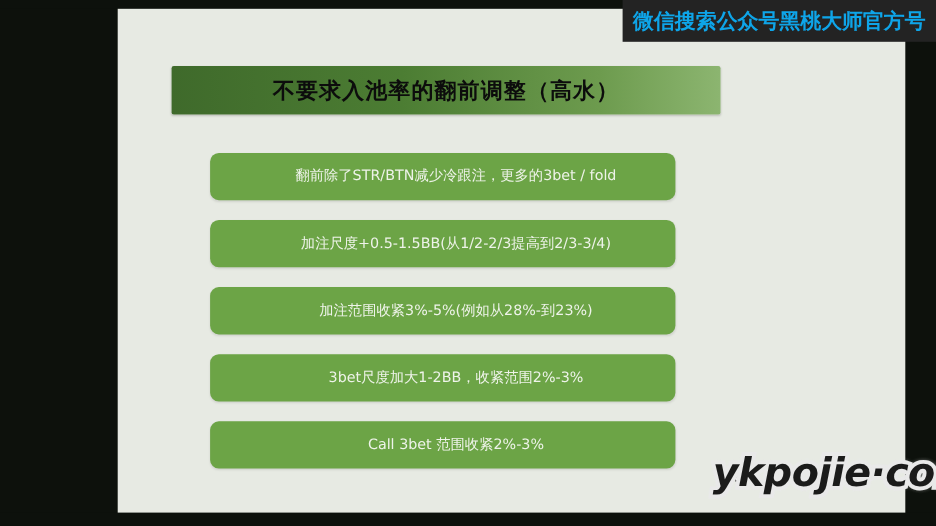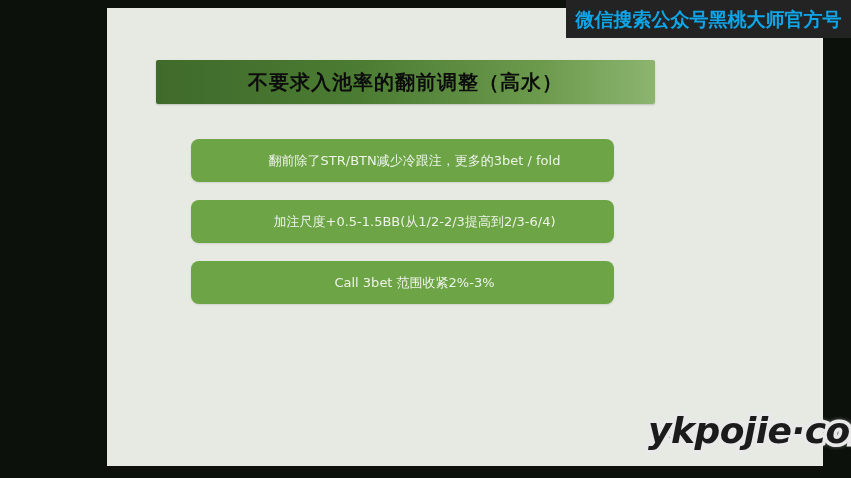--- a/index.html
+++ b/index.html
@@ -159,24 +159,30 @@
       <span id="title-text">不要求入池率的翻前调整（高水）</span>
     </div>
 
     <div id="bullet-list">
 
       <div class="bullet-box">
         <span class="bullet-text">翻前除了STR/BTN减少冷跟注，更多的3bet / fold</span>
       </div>
 
       <div class="bullet-box">
-        <span class="bullet-text">加注尺度+0.5-1.5BB(从1/2-2/3提高到2/3-6/4)</span>
-      </div>
-
-
+        <span class="bullet-text">加注尺度+0.5-1.5BB(从1/2-2/3提高到2/3-3/4)</span>
+      </div>
+
+      <div class="bullet-box">
+        <span class="bullet-text">加注范围收紧3%-5%(例如从28%-到23%)</span>
+      </div>
+
+      <div class="bullet-box">
+        <span class="bullet-text">3bet尺度加大1-2BB，收紧范围2%-3%</span>
+      </div>
 
       <div class="bullet-box">
         <span class="bullet-text">Call 3bet 范围收紧2%-3%</span>
       </div>
 
     </div>
 
     <div id="cursor">
       <svg width="12" height="18" viewBox="0 0 12 18" xmlns="http://www.w3.org/2000/svg">
         <path d="M0.8 0.6 L0.8 13.6 L4.0 10.6 L6.1 15.6 L8.2 14.7 L6.1 9.9 L10.4 9.9 Z" fill="#ffffff" stroke="#2f2f2f" stroke-width="1"></path>

